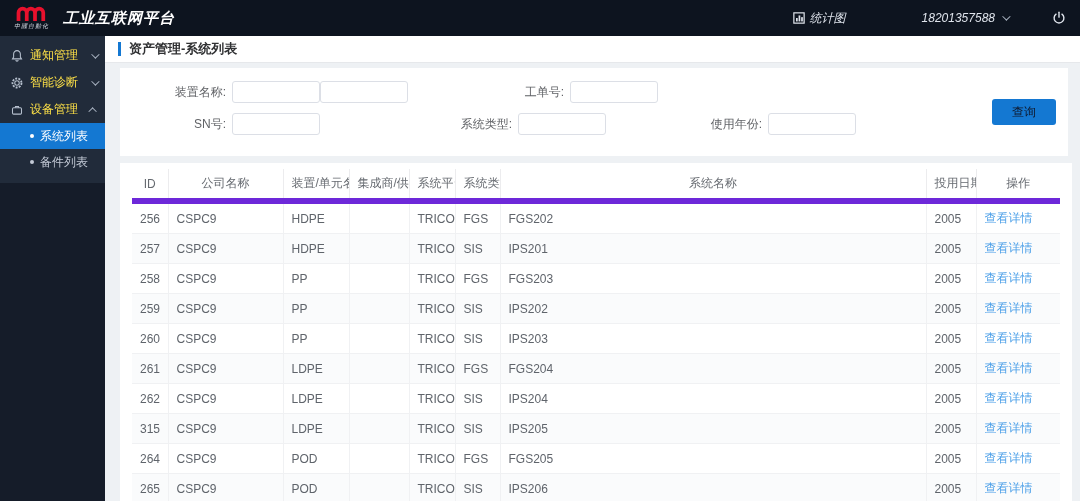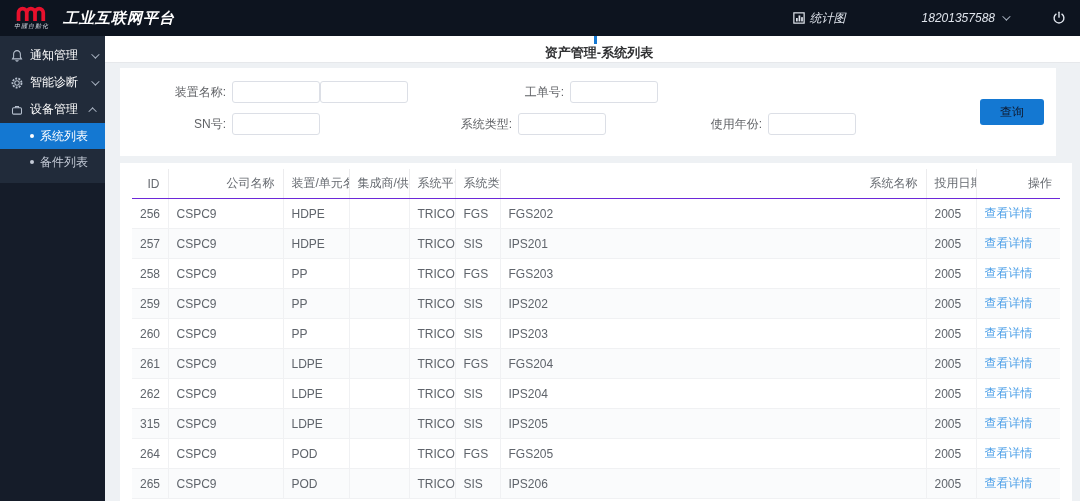--- a/index.html
+++ b/index.html
@@ -19,53 +19,53 @@
   .stats svg { margin-right:5px; }
   .phone { margin-right:44px; }
   .chev { width:6px; height:6px; border-right:1px solid #aab4c2; border-bottom:1px solid #aab4c2;
     display:inline-block; transform:rotate(45deg) translateY(-2px); margin-left:7px; }
   .chev.up { transform:rotate(-135deg) translateY(-2px); }
 
   
   .sidebar { position:absolute; top:36px; left:0; width:105px; height:465px; background:#151c29; }
   .menu-block { background:#212b3a; padding:6px 0 8px; }
   .menu-item { height:27px; display:flex; align-items:center; padding:0 8px 0 11px;
-    color:#ffffff; font-size:12px; cursor:pointer; }
+    color:#fde047; font-size:12px; cursor:pointer; }
   .menu-item .mi-icon { width:13px; height:13px; margin-right:6px; display:flex; align-items:center; }
   .menu-item .mi-label { flex:1; white-space:nowrap; }
   .sub-item { height:26px; display:flex; align-items:center; padding-left:30px;
     color:#c3cad6; font-size:12px; cursor:pointer; }
   .sub-item .dot { width:4px; height:4px; border-radius:50%; background:currentColor; margin-right:6px; }
   .sub-item.active { background:#1478d2; color:#ffffff; }
 
   
   .main { position:absolute; top:36px; left:105px; width:975px; height:465px; background:#eef1f4; }
   .breadcrumb-bar { background:#ffffff; height:27px; display:flex; align-items:center;
-    padding-left:13px; border-bottom:1px solid #e6e8eb;flex-direction:column; }
+    padding-left:13px; border-bottom:1px solid #e6e8eb; }
   .crumb-accent { width:3px; height:14px; background:#1478d2; margin-right:8px; }
   .crumb-text { font-size:13px; font-weight:bold; color:#303133; }
 
   
-  .search-panel { margin:5px 24px 0 15px; background:#ffffff; padding:13px 0 11px; position:relative; }
+  .search-panel { margin:5px 12px 0 15px; background:#ffffff; padding:13px 0 11px; position:relative; }
   .form-row { display:flex; align-items:center; margin-bottom:10px; }
   .form-row:last-child { margin-bottom:0; }
   .fg { display:flex; align-items:center; }
   .fg label { font-size:12px; color:#606266; text-align:right; padding-right:6px; white-space:nowrap; }
   .fg input { width:88px; height:22px; border:1px solid #dcdfe6; border-radius:3px; padding:0 5px;
     font-size:12px; color:#303133; outline:none; }
   .lw1 { width:112px; } .lw2 { width:198px; } .lw3 { width:162px; }
   .search-btn { position:absolute; right:12px; top:50%; transform:translateY(-50%);
     background:#1478d2; color:#0f172a; border:none; border-radius:3px; width:64px; height:26px;
     font-size:12px; cursor:pointer; }
 
   
   .table-panel { margin:7px 8px 0 15px; background:#ffffff; padding:6px 12px 10px; }
   table { width:100%; border-collapse:collapse; font-size:12px; table-layout:fixed; }
-  th { text-align:right; font-weight:normal; color:#666a70; padding:6px 8px;
-    border-bottom:1px solid #6d28d9; border-right:1px solid #ececee; white-space:nowrap; overflow:hidden; }
+  th { text-align:center; font-weight:normal; color:#666a70; padding:6px 8px;
+    border-bottom:6px solid #6d28d9; border-right:1px solid #ececee; white-space:nowrap; overflow:hidden; }
   th:last-child { border-right:none; }
   td { color:#5f646b; padding:6px 8px; border-bottom:1px solid #f0f1f3;
     border-right:1px solid #f0f1f3; white-space:nowrap; overflow:hidden; }
   td:last-child { border-right:none; }
   tbody tr:nth-child(even) { background:#fafbfc; }
   a.detail-link { color:#4da0e8; text-decoration:none; cursor:pointer; }
 </style>
 </head>
 <body>
 

